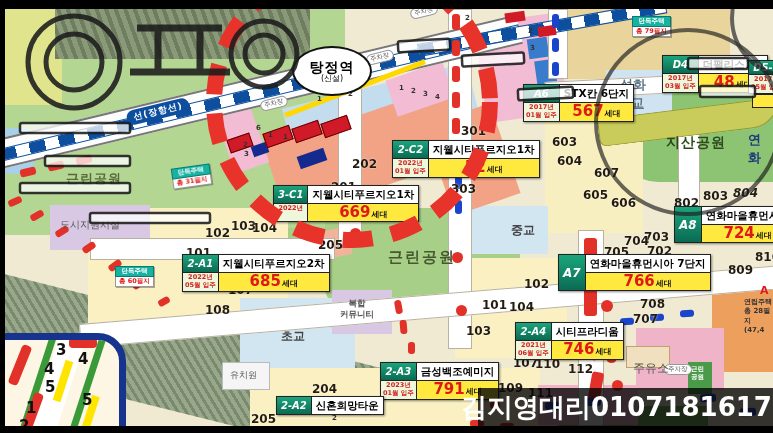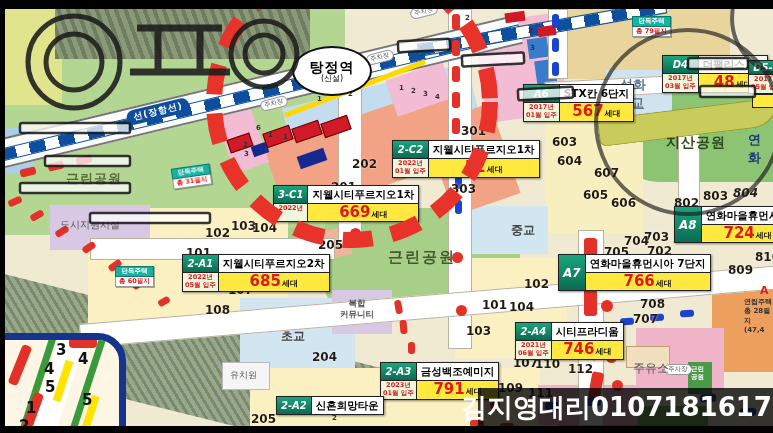--- a/index.html
+++ b/index.html
@@ -331,21 +331,21 @@
     <span class="mapnum" style="left: 733px; top: 186px; font-style: italic;">804</span>
     <span class="mapnum" style="left: 647px; top: 244px;">702</span>
     <span class="mapnum" style="left: 644px; top: 230px;">703</span>
     <span class="mapnum" style="left: 624px; top: 234px;">704</span>
     <span class="mapnum" style="left: 604px; top: 245px;">705</span>
     <span class="mapnum" style="left: 633px; top: 312px;">707</span>
     <span class="mapnum" style="left: 640px; top: 297px;">708</span>
     <span class="mapnum" style="left: 728px; top: 263px;">809</span>
     <span class="mapnum" style="left: 755px; top: 250px;">810</span>
     <span class="mapnum" style="left: 326px; top: 396px;">203</span>
-    <span class="mapnum" style="left: 312px; top: 350px;">204</span>
+    <span class="mapnum" style="left: 312px; top: 382px;">204</span>
     <span class="mapnum" style="left: 251px; top: 412px;">205</span>
     <span class="tinynum" style="left: 256px; top: 124px;">6</span>
     <span class="tinynum" style="left: 268px; top: 131px;">1</span>
     <span class="tinynum" style="left: 283px; top: 133px;">1</span>
     <span class="tinynum" style="left: 243px; top: 141px;">2</span>
     <span class="tinynum" style="left: 244px; top: 150px;">3</span>
     <span class="tinynum" style="left: 399px; top: 84px;">1</span>
     <span class="tinynum" style="left: 411px; top: 87px;">2</span>
     <span class="tinynum" style="left: 423px; top: 90px;">3</span>
     <span class="tinynum" style="left: 435px; top: 93px;">4</span>

